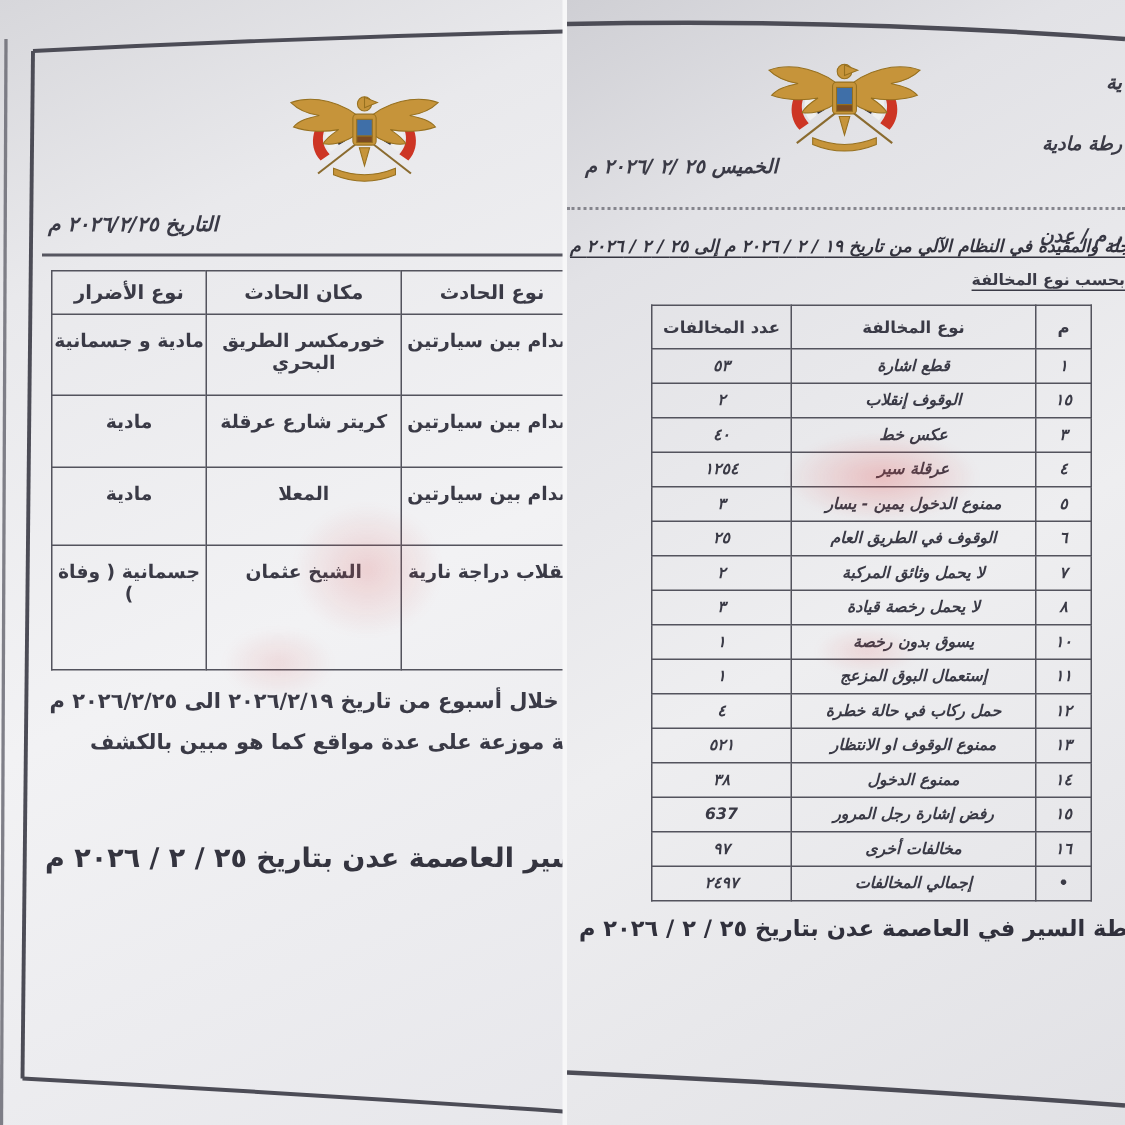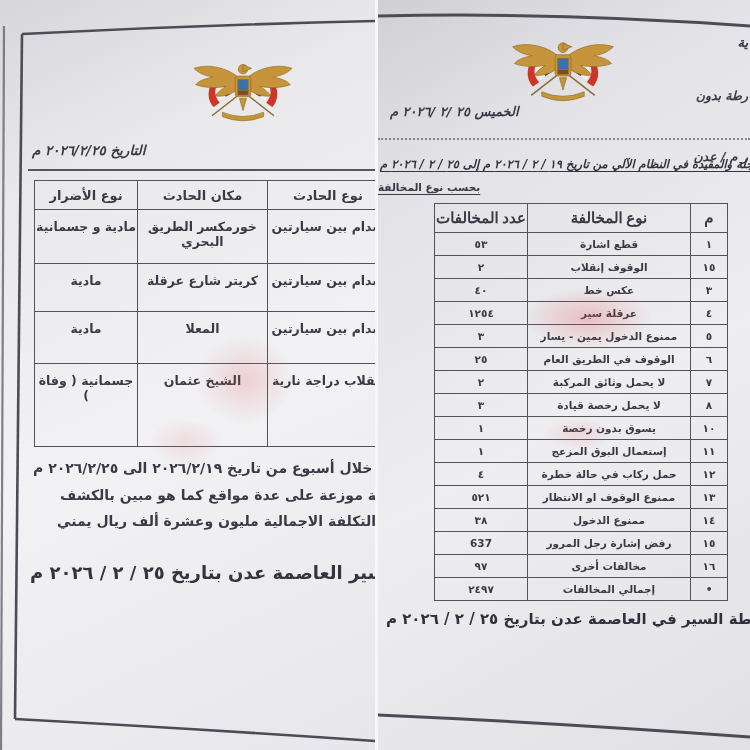--- a/index.html
+++ b/index.html
@@ -30,22 +30,22 @@
   #left-table td{vertical-align:top;padding-top:9px;}
   #left-table .c-type{width:118px;}
   #left-table .c-place{width:127px;}
   #left-table .c-damage{width:100px;border-radius:10px;}
   #left-table tbody tr:nth-child(1){height:54px;}
   #left-table tbody tr:nth-child(2){height:48px;}
   #left-table tbody tr:nth-child(3){height:52px;}
   #left-table tbody tr:nth-child(4){height:83px;}
   
   #right-table{left:56px;top:203px;width:284px;font-size:10.5px;border:1.5px solid #53535d;}
-  #right-table th{height:26px;font-size:15px;font-family:Liberation Serif, serif;}
-  #right-table td{height:22px;padding:0 2px;}
+  #right-table th{height:26px;font-size:11px;}
+  #right-table td{height:22px;padding:0 2px;font-style:italic;}
   #right-table .c-no{width:34px;}
   #right-table .c-vtype{width:160px;}
   #right-table .c-count{width:90px;}
   .stamp{position:absolute;pointer-events:none;filter:blur(2px);}
   .u{text-decoration:underline;text-underline-offset:3px;}
 </style>
 </head>
 <body>
 
 <div id="top-bar"></div>
@@ -116,21 +116,20 @@
         <tr>
           <td class="c-type">إنقلاب دراجة نارية</td>
           <td class="c-place">الشيخ عثمان</td>
           <td class="c-damage">جسمانية ( وفاة )</td>
         </tr>
       </tbody>
   </table>
 
   <div class="line ar" style="left:33px;top:460px;font-size:14px;">ة المسجلة خلال أسبوع من تاريخ ٢٠٢٦/٢/١٩ الى ٢٠٢٦/٢/٢٥ م</div>
   <div class="line ar" style="left:60px;top:487px;font-size:14px;">مرورية موزعة على عدة مواقع كما هو مبين بالكشف</div>
-  <div class="line ar" style="left:57px;top:513px;font-size:14px;">التكلفة الاجمالية  مليون وعشرة ألف ريال يمني</div>
 
   <div class="line ar" style="left:30px;top:562px;font-size:18px;color:#34343f;">السير العاصمة عدن بتاريخ ٢٥ / ٢ / ٢٠٢٦ م</div>
 
   <div class="stamp" style="left:195px;top:335px;width:100px;height:90px;background:radial-gradient(ellipse,rgba(219,90,90,0.22),rgba(219,90,90,0) 70%);"></div>
   <div class="stamp" style="left:148px;top:418px;width:75px;height:48px;background:radial-gradient(ellipse,rgba(219,95,95,0.15),rgba(219,95,95,0) 70%);"></div>
 </div>
 
 <div class="photo" id="right-photo">
 
   <svg class="frame-svg" width="372" height="750">
@@ -157,30 +156,30 @@
       <circle cx="70" cy="20" r="5.5"></circle>
       <path d="M70,15 L80,19 L70,23 Z"></path>
       <rect x="61" y="28" width="18" height="24" rx="3"></rect>
       <path d="M66,54 L74,54 L70,68 Z"></path>
       <path d="M46,70 Q70,80 94,70 L94,75 Q70,85 46,75 Z"></path>
     </g>
     <rect x="64" y="32" width="12" height="13" fill="#3f6fa8" stroke="#96701f" stroke-width="0.8"></rect>
     <rect x="64" y="45" width="12" height="5" fill="#7a4a22" stroke="#96701f" stroke-width="0.8"></rect>
   </svg>
 
-  <div class="line ar" style="right:2px;top:35px;font-size:13px;font-style:italic;">ية</div>
-  <div class="line ar" style="right:2px;top:88px;font-size:12.5px;font-style:italic;">رطة بدون</div>
+  <div class="line ar" style="right:2px;top:48px;font-size:13px;font-style:italic;">ية</div>
+  <div class="line ar" style="right:2px;top:88px;font-size:12.5px;font-style:italic;">رطة مادية</div>
   <div class="line ar" style="right:2px;top:113px;font-size:12.5px;font-style:italic;margin-top:36px;">ر م / عدن</div>
 
   <div class="line ar" style="left:12px;top:104px;font-size:13px;font-style:italic;">الخميس ٢٥ /٢ /٢٠٢٦ م</div>
 
   <div class="dotted" style="left:0;top:138px;width:372px;"></div>
 
   <div class="line ar u" style="left:2px;top:157px;font-size:11.5px;font-style:italic;color:#33333e;">يومي للمخالفات المرورية المسجلة والمقيدة في النظام الآلي من تاريخ ١٩ / ٢ / ٢٠٢٦ م إلى ٢٥ / ٢ / ٢٠٢٦ م</div>
-  <div class="ar u" style="position:absolute;left:0;top:181px;width:372px;text-align:left;font-weight:700;font-size:10.5px;">بحسب نوع المخالفة</div>
+  <div class="ar u" style="position:absolute;left:0;top:181px;width:372px;text-align:right;font-weight:700;font-size:10.5px;">بحسب نوع المخالفة</div>
 
   <table id="right-table" class="ar">
     <thead>
       <tr>
         <th class="c-no">م</th>
         <th class="c-vtype">نوع المخالفة</th>
         <th class="c-count">عدد المخالفات</th>
       </tr>
     </thead>
     <tbody>

